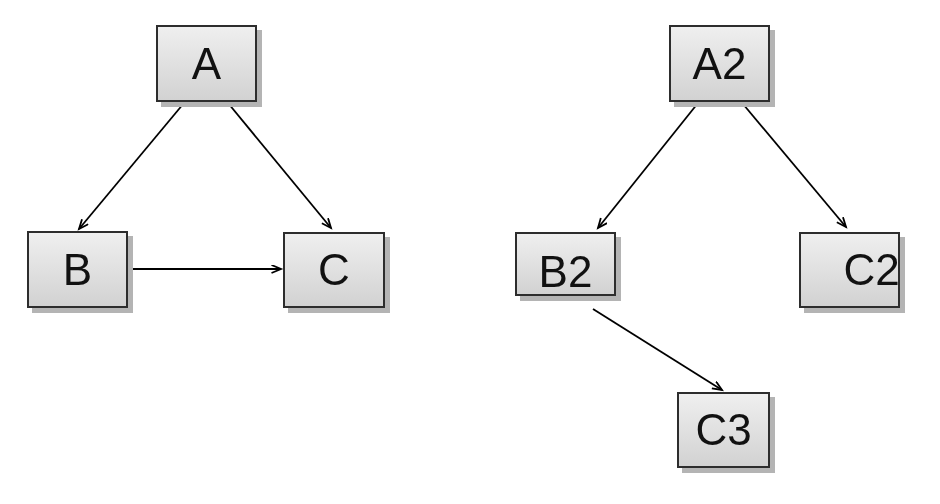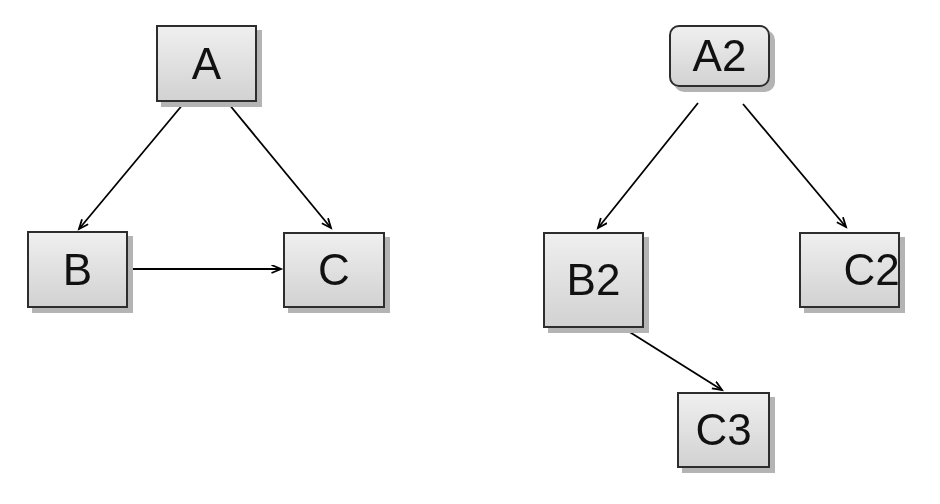--- a/index.html
+++ b/index.html
@@ -64,24 +64,24 @@
   <div id="nodes-layer">
       <div class="node" style="left: 156px; top: 25px; width: 101px; height: 77px;">
         <span class="node-label">A</span>
       </div>
       <div class="node" style="left: 27px; top: 231px; width: 101px; height: 77px;">
         <span class="node-label">B</span>
       </div>
       <div class="node" style="left: 283px; top: 232px; width: 102px; height: 76px;">
         <span class="node-label">C</span>
       </div>
-      <div class="node" style="left: 669px; top: 25px; width: 101px; height: 62px; border-radius: 10px;">
+      <div class="node" style="left: 669px; top: 25px; width: 101px; height: 77px;">
         <span class="node-label">A2</span>
       </div>
-      <div class="node" style="left: 543px; top: 232px; width: 101px; height: 96px;">
+      <div class="node" style="left: 515px; top: 232px; width: 101px; height: 64px; align-items: flex-end;">
         <span class="node-label">B2</span>
       </div>
       <div class="node" style="left: 799px; top: 232px; width: 101px; height: 76px; padding-left: 44px;">
         <span class="node-label">C2</span>
       </div>
       <div class="node" style="left: 677px; top: 392px; width: 93px; height: 76px;">
         <span class="node-label">C3</span>
       </div>
     </div>
 </div>

